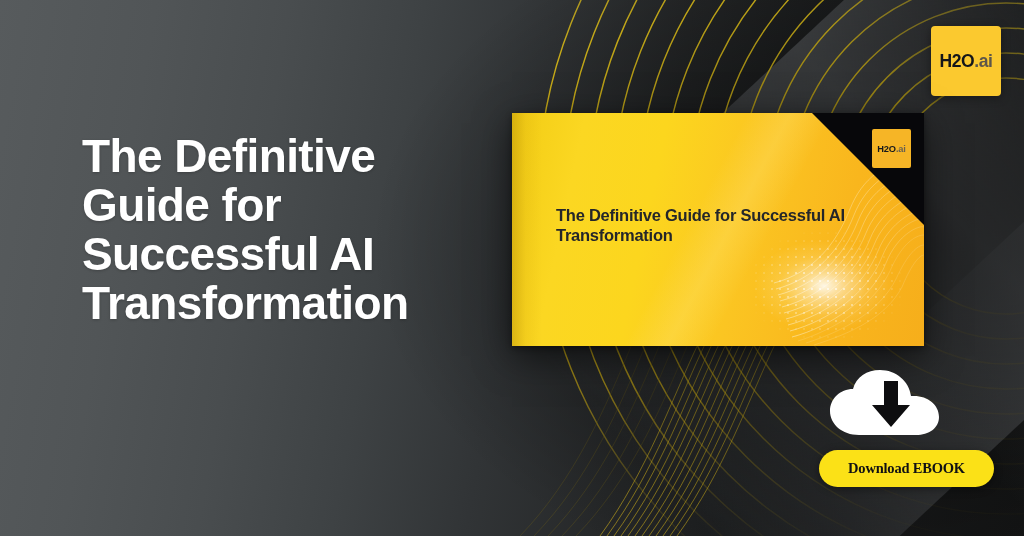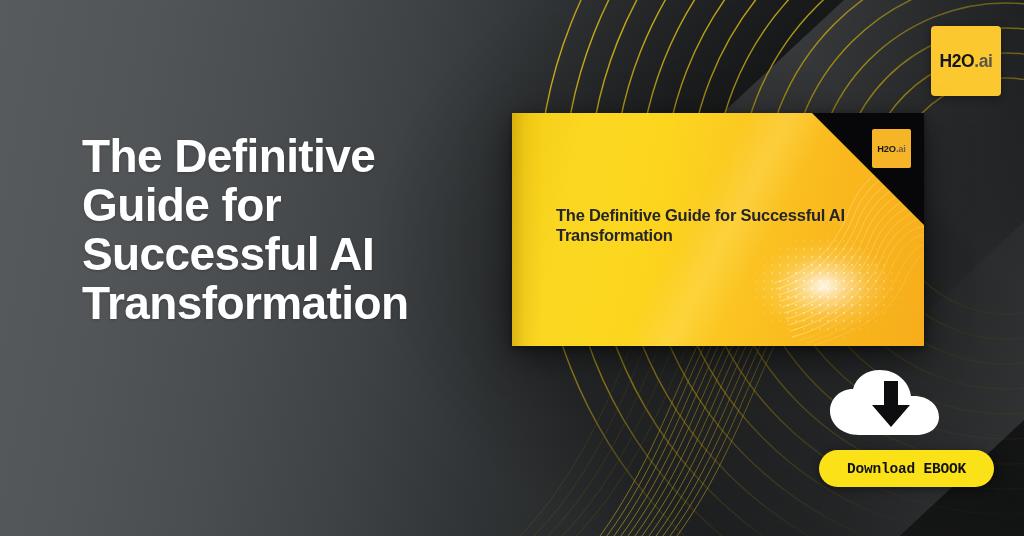--- a/index.html
+++ b/index.html
@@ -169,21 +169,21 @@
 
   
   .cta{
     position:absolute;
     left:819px; top:450px;
     width:175px; height:37px;
     background:#fbe117;
     border:none;
     border-radius:19px;
     color:#101114;
-    font-family:Liberation Mono, monospace;
+    font-family:Liberation Serif, serif;
     font-size:14.5px;
     font-weight:bold;
     letter-spacing:-0.2px;
     cursor:pointer;
     display:flex;
     align-items:center;
     justify-content:center;
     box-shadow:0 2px 9px rgba(0,0,0,0.4);
   }
 </style>

